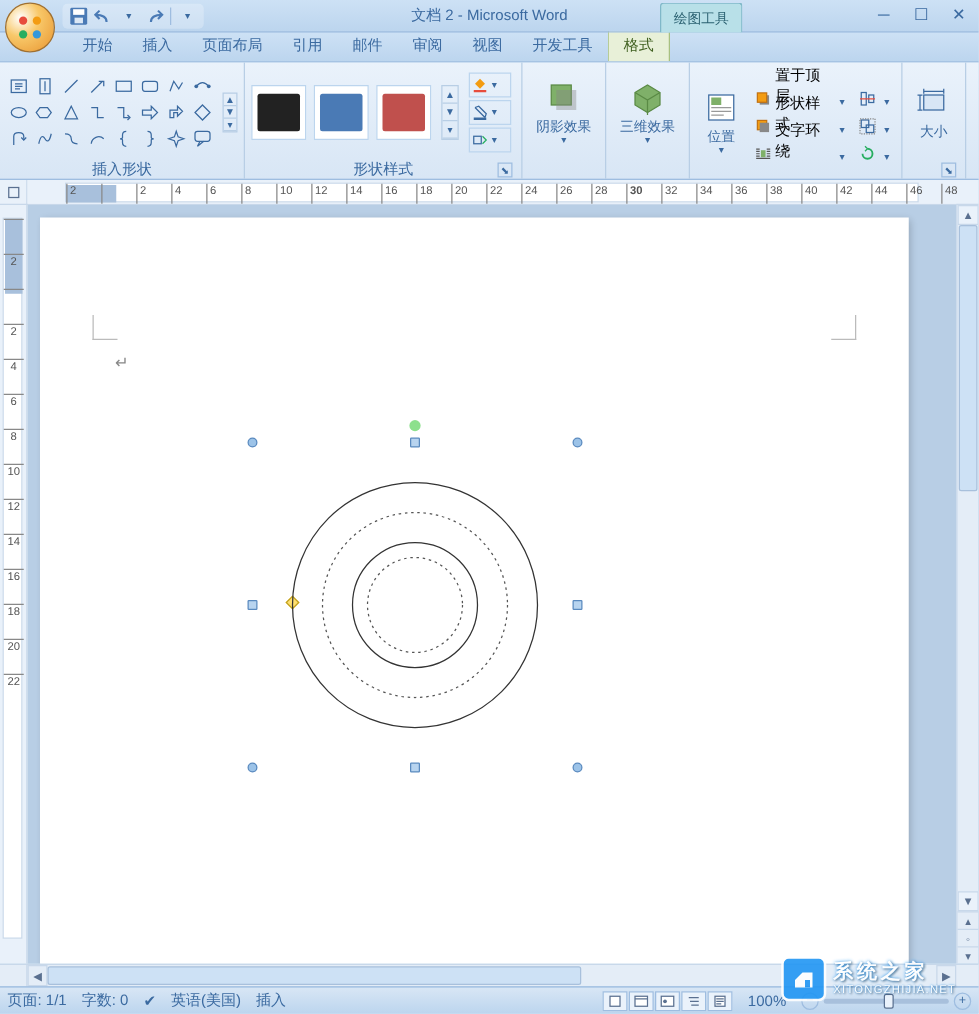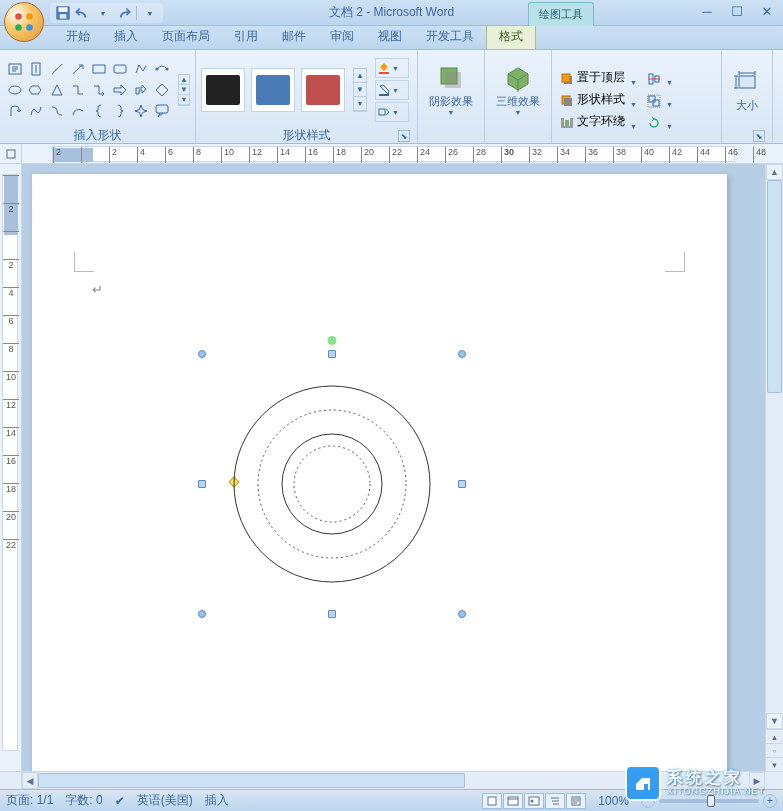--- a/index.html
+++ b/index.html
@@ -395,20 +395,29 @@
             </svg>
         <div class="lbl">三维效果</div>
             <span class="dd">▼</span>
       </div>
     </div>
     <div class="group-label"></div>
   </div>
 
   <div class="group" style="width:170px;">
     <div class="group-body">
+      <div class="bigbtn">
+        <svg viewBox="0 0 28 28">
+              <rect x="4" y="4" width="20" height="20" stroke="#3b6aa0" fill="#fff"></rect>
+              <rect x="6" y="6" width="8" height="6" fill="#7fb069"></rect>
+              <path d="M6 14h16M6 17h16M6 20h10" stroke="#999"></path>
+            </svg>
+        <div class="lbl">位置</div>
+            <span class="dd">▼</span>
+      </div>
       <div class="arrange-col">
         <div class="arrange-item">
               <svg viewBox="0 0 14 14">
                 <rect x="4" y="4" width="8" height="8" fill="#888"></rect>
                 <rect x="2" y="2" width="8" height="8" fill="#f39c12" stroke="#c07010"></rect>
               </svg>
               <span>置于顶层</span>
               <span class="dd">▼</span>
             </div>
         <div class="arrange-item">

